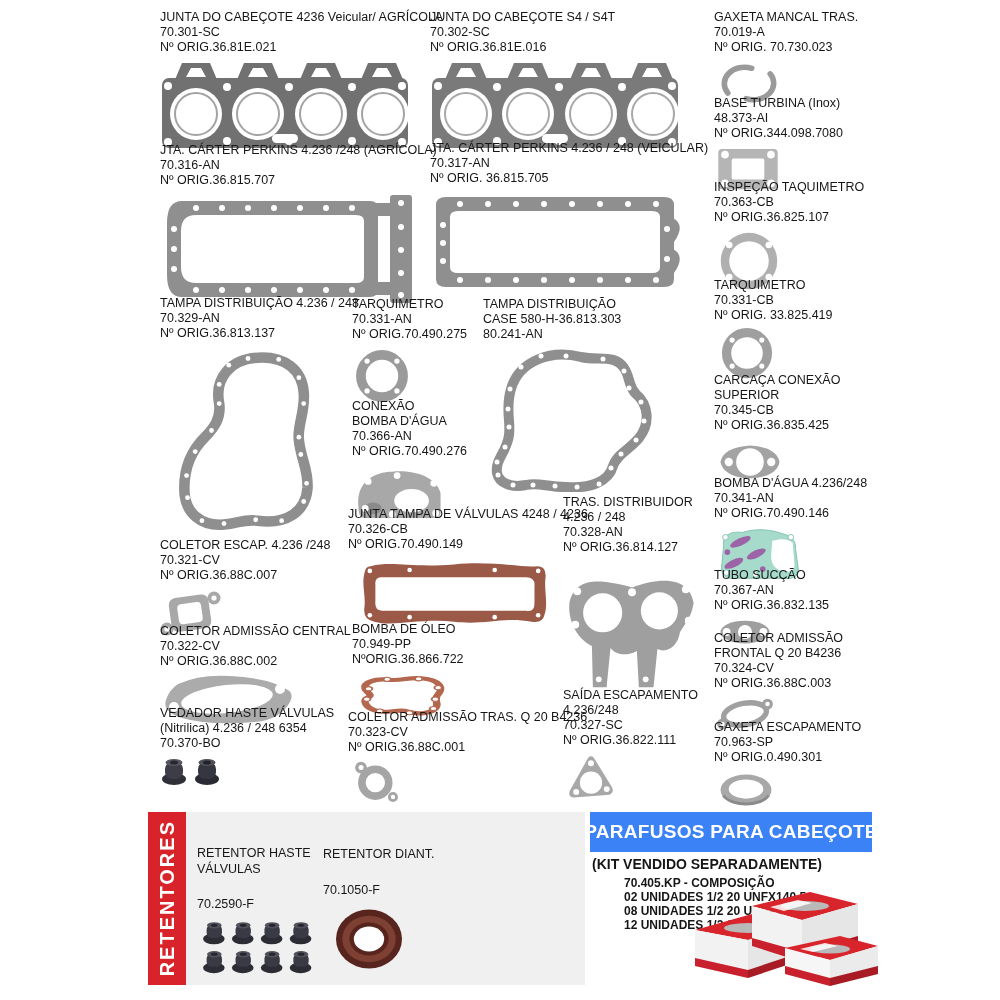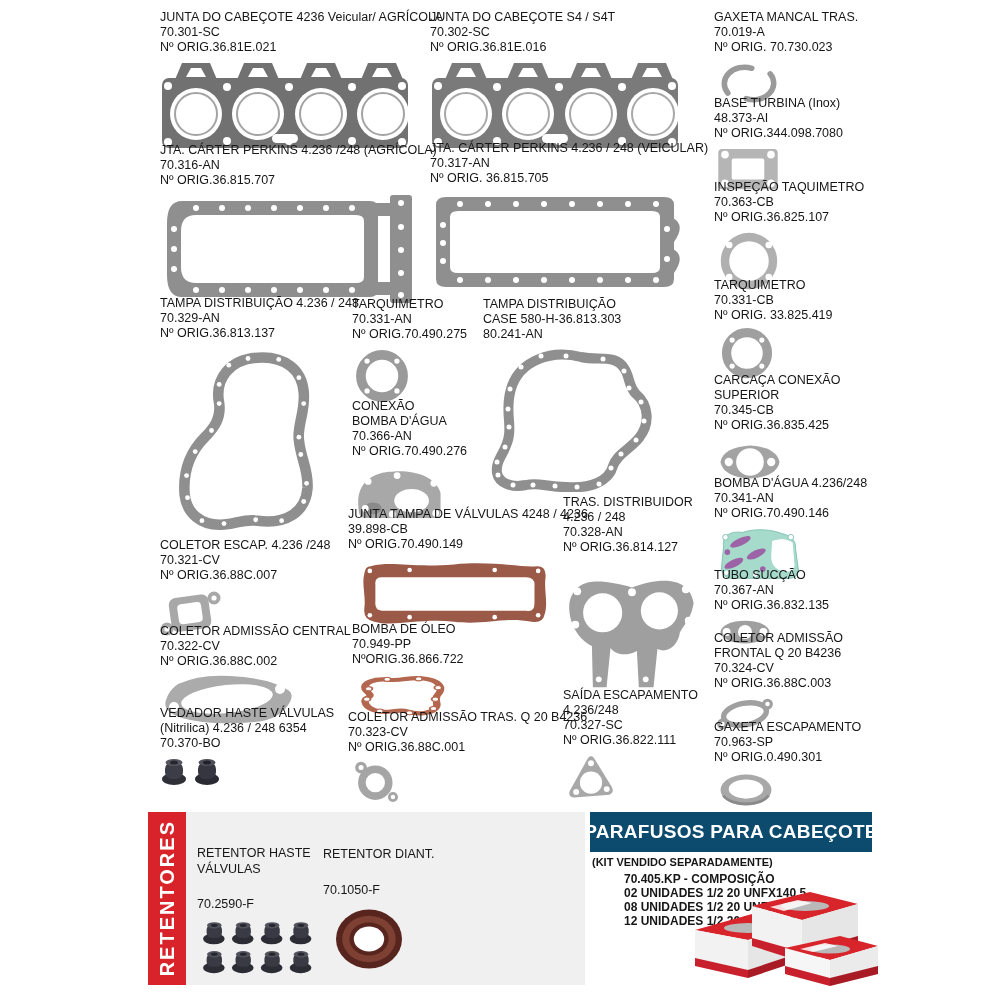--- a/index.html
+++ b/index.html
@@ -10,21 +10,21 @@
   .it svg{display:block;margin-top:5px;}
   .band{position:absolute;left:148px;top:812px;width:38px;height:173px;display:flex;
         align-items:center;justify-content:center;}
   .band span{writing-mode:vertical-rl;transform:rotate(180deg);color:#fff;
         font-size:20px;font-weight:700;letter-spacing:2px;white-space:nowrap;}
   .panel{position:absolute;left:186px;top:812px;width:399px;height:173px;}
   .banner{position:absolute;left:590px;top:812px;width:282px;height:40px;display:flex;
         align-items:center;justify-content:center;color:#fff;font-size:19px;font-weight:700;
         letter-spacing:.3px;white-space:nowrap;}
   .kit{position:absolute;left:592px;top:856px;}
-  .kit .note{font-size:11px;font-weight:700;margin-bottom:4px;white-space:nowrap;}
+  .kit .note{font-size:14px;font-weight:700;margin-bottom:4px;white-space:nowrap;}
   .kit .kl{font-size:12px;font-weight:700;line-height:14px;white-space:nowrap;margin-left:32px;}
   .rt{position:absolute;}
   .rt .ln{font-size:12.5px;line-height:1.25;}
   .rt .code{margin-top:20px;}
 </style>
 </head>
 <body>
 
 <div id="page">
 
@@ -290,21 +290,21 @@
           <circle cx="45" cy="12" r="3.5"></circle>
           <circle cx="83" cy="20" r="3.5"></circle>
           <circle cx="85" cy="51" r="3.5"></circle>
           <circle cx="40" cy="52" r="3.5"></circle>
         </g>
     </svg>
   </div>
 
   <div class="it" style="left:348px;top:507px;width:215px">
     <div class="ln">JUNTA TAMPA DE VÁLVULAS 4248 / 4236</div>
-    <div class="ln">39.898-CB</div>
+    <div class="ln">70.326-CB</div>
     <div class="ln">Nº ORIG.70.490.149</div>
     <svg width="212" height="74" viewBox="0 0 212 80">
       <path fill="#9b5a47" fill-rule="evenodd" d="M16,10 C40,4 60,12 106,8 C150,4 180,12 196,10 Q206,10 205,22 C203,35 208,50 204,62 Q202,72 190,70 C160,64 140,74 106,70 C70,66 40,76 20,70 Q8,68 9,56 C11,42 6,30 9,18 Q10,10 16,10 Z
            M28,22 H184 Q194,22 193,32 V50 Q193,60 184,58 H28 Q20,58 21,48 V30 Q20,22 28,22 Z"></path>
       <g fill="#fff">
         <circle cx="58" cy="14" r="2.5"></circle>
           <circle cx="150" cy="14" r="2.5"></circle>
         <circle cx="58" cy="65" r="2.5"></circle>
           <circle cx="150" cy="65" r="2.5"></circle>
         <circle cx="15" cy="15" r="2.5"></circle>
@@ -620,21 +620,21 @@
     <div class="ln code">70.1050-F</div>
     <svg width="80" height="66" viewBox="0 0 82 74" style="display:block;margin-top:8px;margin-left:6px">
       <ellipse cx="41" cy="37" rx="37" ry="33" fill="#57251d"></ellipse>
       <ellipse cx="41" cy="37" rx="30" ry="26" fill="#7d4033"></ellipse>
       <ellipse cx="41" cy="37" rx="22" ry="18.5" fill="#57251d"></ellipse>
       <ellipse cx="41" cy="37" rx="17" ry="14" fill="#fff"></ellipse>
     </svg>
   </div>
 
 
-  <div class="banner" style="background:#0c4a6e">
+  <div class="banner" style="background:#3b82f6">
     <span>PARAFUSOS PARA CABEÇOTE</span>
   </div>
   <div class="kit">
     <div class="note">(KIT VENDIDO SEPARADAMENTE)</div>
     <div class="kl">70.405.KP - COMPOSIÇÃO</div>
     <div class="kl">02 UNIDADES 1/2 20 UNFX140,5</div>
     <div class="kl">08 UNIDADES 1/2 20 UNFX104</div>
     <div class="kl">12 UNIDADES 1/2 20 UNFX119</div>
   </div>
 

